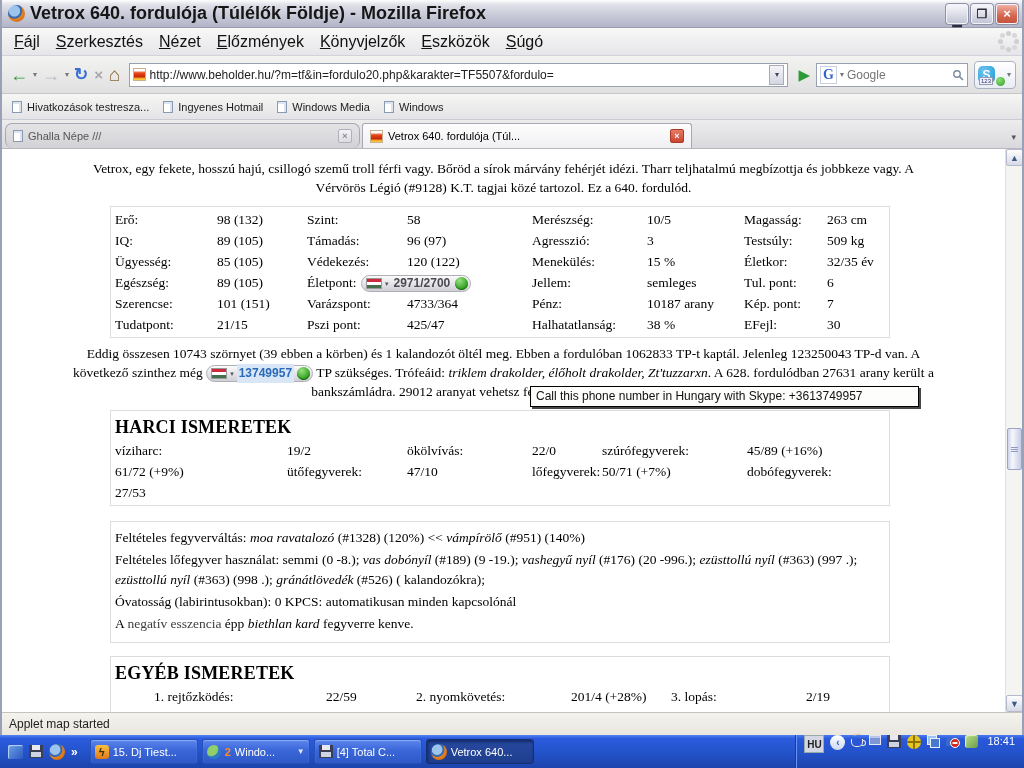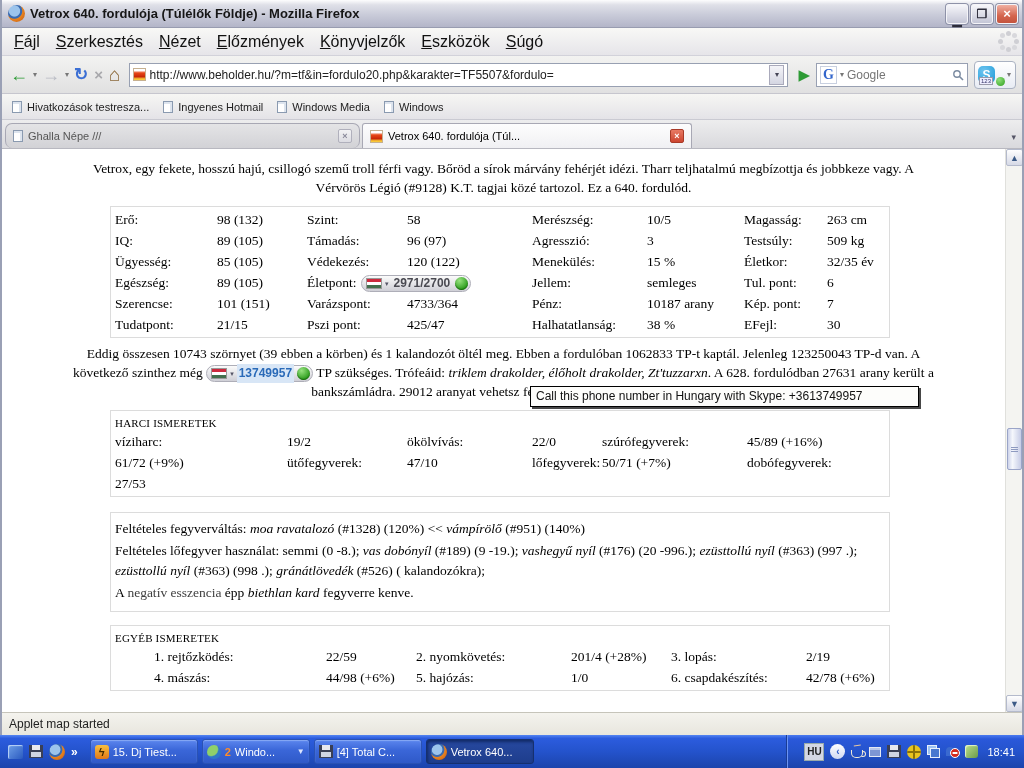--- a/index.html
+++ b/index.html
@@ -11,21 +11,21 @@
   .window { position:absolute; top:0; left:0; right:0; bottom:33px;
             border-left:2px solid #9aa0b5; border-right:2px solid #9aa0b5;
             display:flex; flex-direction:column; background:#fff; }
 
   
   .titlebar { height:28px; flex:none; display:flex; align-items:center; padding:0 4px;
     background:linear-gradient(180deg,#fdfdfe 0%,#dfe0e8 18%,#c9cbd9 55%,#b3b5c8 100%);
     border-bottom:1px solid #989cb0; }
   .ff-logo { width:17px; height:17px; border-radius:50%; margin:0 5px 0 2px;
     background:radial-gradient(circle at 38% 35%, #9cc4ec 0 34%, #3a6bb0 40% 48%, #e8821e 54%, #c05a10 100%); }
-  .title-text { font-weight:bold; font-size:13px; color:#161616; }
+  .title-text { font-weight:bold; font-size:18px; color:#161616; }
   .winbtns { margin-left:auto; display:flex; }
   .wbtn { width:22px; height:20px; margin-left:3px; border:1px solid #f4f4f8; border-radius:3px;
     background:linear-gradient(#f6f6fa,#c4c6d6); box-shadow:0 0 0 1px #8e92a8;
     display:flex; align-items:center; justify-content:center; font-size:12px; color:#2c2c3a; font-weight:bold; }
   .wbtn .min-glyph { align-self:flex-end; line-height:6px; }
   .wbtn.close { background:linear-gradient(#f0b0a2,#d4654e 60%,#c4543e); color:#fff; font-size:13px; }
 
   
   .menubar { height:28px; flex:none; display:flex; align-items:center; padding:0 4px;
     background:linear-gradient(#f8f8f6,#e6e5e9); border-bottom:1px solid #d2d2da; font-size:16px; color:#111; }
@@ -90,21 +90,21 @@
   .tab-list-drop { position:absolute; right:6px; bottom:6px; font-size:9px; color:#556; }
 
   
   .content { position:relative; flex:1; background:#fff; overflow:hidden;
     font-family:"Liberation Serif",serif; font-size:13.5px; color:#000; }
   .sheet { position:absolute; inset:0 17px 0 0; overflow:hidden; padding-top:10px; }
   .center-p { text-align:center; margin:0 68px; line-height:19px; }
   .box { margin:9px 115px 0 108px; border:1px solid #dcdcdc; padding:2px 0; }
   .grid8 { display:grid; grid-template-columns:102px 90px 100px 125px 115px 97px 83px auto; }
   .grid8 > div { line-height:21px; padding-left:4px; white-space:nowrap; }
-  .section-title { font-weight:normal; font-size:11px; padding:4px 0 2px 4px; letter-spacing:.2px; }
+  .section-title { font-weight:bold; font-size:18px; padding:4px 0 2px 4px; letter-spacing:.2px; }
   .gridh { display:grid; grid-template-columns:172px 120px 125px 70px 145px auto; }
   .gridh > div, .gride > div { line-height:21px; padding-left:4px; white-space:nowrap; }
   .gride { display:grid; grid-template-columns:172px 90px 155px 100px 135px auto;margin-left:39px; }
   .cond-box { margin:15px 115px 0 108px; border:1px solid #dcdcdc; padding:6px 4px; }
   .cond-box p { line-height:20px; margin-bottom:2px; }
   i.wname { font-style:italic; }
   .olive-link { color:#404040; }
 
   
   .sk-widget { display:inline-flex; align-items:center; height:17px; border-radius:9px;
@@ -162,21 +162,21 @@
     background:linear-gradient(#5c86ee,#3a66d8 45%,#2f59c8); border:1px solid #2a52b4;
     box-shadow:inset 0 1px 1px #88aaf4; display:flex; align-items:center; gap:4px; padding:0 4px;
     color:#fff; font-size:11px; white-space:nowrap; overflow:hidden; }
   .task.active { background:linear-gradient(#2749a0,#1e3d8c); box-shadow:inset 1px 2px 3px #122a66; border-color:#16306e; }
   .winamp-ico { width:14px; height:14px; border-radius:3px; background:linear-gradient(#f8c040,#e07818); color:#402800;
     font-size:11px; font-weight:bold; display:flex; align-items:center; justify-content:center; flex:none; }
   .msn-ico { width:14px; height:14px; border-radius:50%; flex:none;
     background:radial-gradient(circle at 30% 30%, #8fd06a 0 45%, #2f78c8 55%); }
   .msn-count { color:#ff8c28; font-weight:bold; }
   .task-caret { margin-left:auto; font-size:8px; color:#dce6ff; }
-  .tray { margin-left:auto; display:flex; align-items:center; gap:6px; height:100%; padding:0 9px 0 16px;
+  .tray { margin-left:auto; display:flex; align-items:flex-start; gap:6px; height:100%; padding:0 9px 0 7px;
     border-left:1px solid #6c94f4; box-shadow:-1px 0 0 #1a3c94;
     background:linear-gradient(#4a7af0,#2a58da 12%,#2453cc 50%,#1c44ac 100%); }
   .lang-box { width:20px; height:18px; background:#d4d7e4; color:#222; font-size:10px; font-weight:bold;
     display:flex; align-items:center; justify-content:center; border:1px solid #9aa; }
   .tray-chev { width:15px; height:15px; border-radius:50%; background:linear-gradient(#ffffff,#cfd8f2);
     color:#2a5ac8; font-size:10px; font-weight:bold; display:flex; align-items:center; justify-content:center; }
   .t-java { width:12px; height:8px; border:1px solid #f0ead8; border-top:none; border-radius:0 0 5px 5px; position:relative; margin-top:4px; }
   .t-java::before { content:""; position:absolute; right:-4px; top:1px; width:3px; height:4px; border:1px solid #f0ead8; border-left:none; border-radius:0 3px 3px 0; }
   .t-java::after { content:""; position:absolute; left:2px; top:-5px; width:7px; height:3px; border-top:1px solid #e8c8a0; transform:rotate(-8deg); }
   .t-win { width:12px; height:10px; border:1px solid #e4e8f4; background:linear-gradient(#b8c6ea 30%, #7e96d4 30%); }
@@ -385,20 +385,21 @@
           <div></div>
             <div></div>
             <div></div>
             <div></div>
         </div>
       </div>
 
       <div class="cond-box">
         <p><span>Feltételes fegyverváltás: </span><i class="wname">moa ravatalozó</i><span> (#1328) (120%) &lt;&lt; </span><i class="wname">vámpírölő</i><span> (#951) (140%)</span></p>
         <p><span>Feltételes lőfegyver használat: semmi (0 -8.); </span><i class="wname">vas dobónyíl</i><span> (#189) (9 -19.); </span><i class="wname">vashegyű nyíl</i><span> (#176) (20 -996.); </span><i class="wname">ezüsttollú nyíl</i><span> (#363) (997 .); </span><i class="wname">ezüsttollú nyíl</i><span> (#363) (998 .); </span><i class="wname">gránátlövedék</i><span> (#526) ( kalandozókra);</span></p>
+        <p>Óvatosság (labirintusokban): 0 KPCS: automatikusan minden kapcsolónál</p>
         <p><span>A </span><span class="olive-link">negatív esszencia</span><span> épp </span><i class="wname">biethlan kard</i><span> fegyverre kenve.</span></p>
       </div>
 
       <div class="box" style="margin-top:13px">
         <div class="section-title">EGYÉB ISMERETEK</div>
         <div class="gride">
           <div>1. rejtőzködés:</div>
           <div>22/59</div>
           <div>2. nyomkövetés:</div>
           <div>201/4 (+28%)</div>

